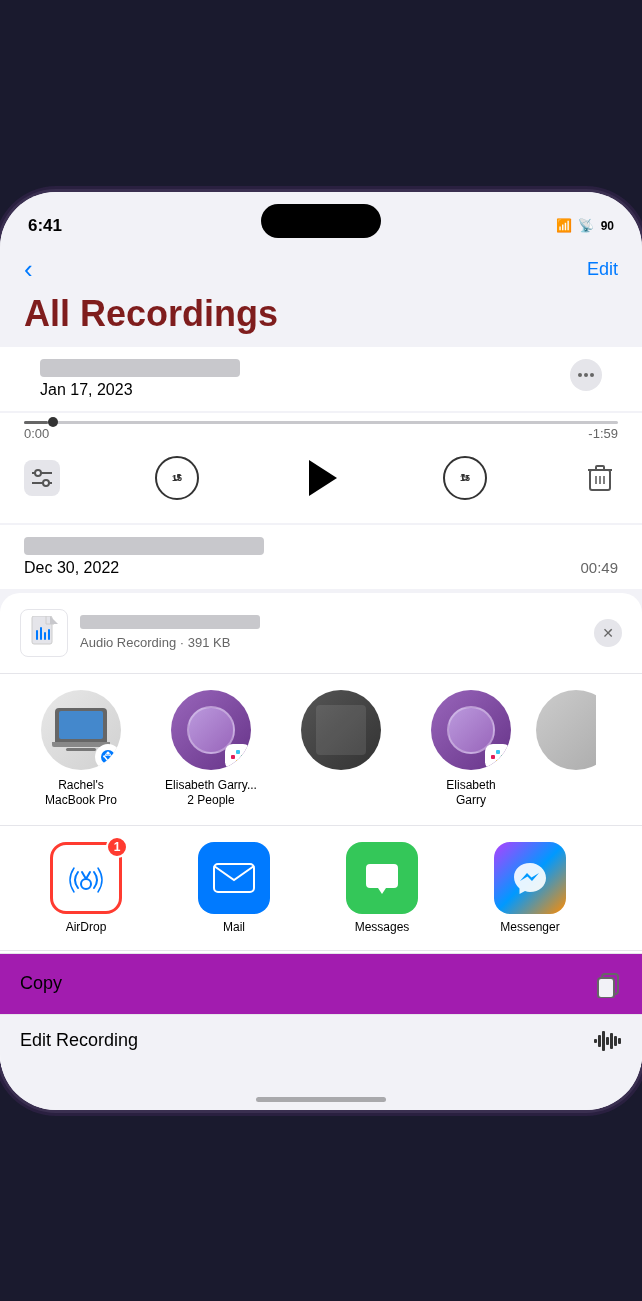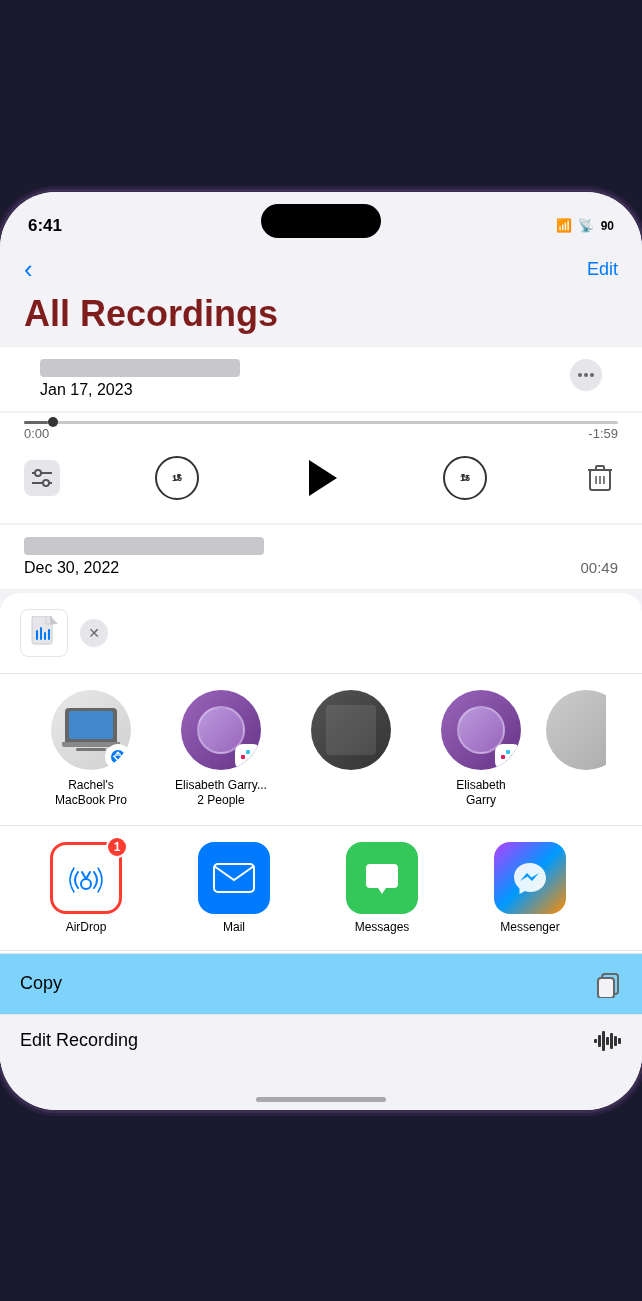--- a/index.html
+++ b/index.html
@@ -320,21 +320,21 @@
       align-items: center;
       justify-content: center;
       font-size: 14px;
       color: #666;
     }
 
     
     .contacts-row {
       display: flex;
       gap: 0;
-      padding: 16px 26px;
+      padding: 16px 16px;
       overflow-x: hidden;
       border-bottom: 1px solid #e5e5ea;
     }
 
     .contact-item {
       display: flex;
       flex-direction: column;
       align-items: center;
       width: 130px;
       flex-shrink: 0;
@@ -453,21 +453,21 @@
       color: #fff;
       border: 2px solid #fff;
     }
 
     
     .copy-row {
       display: flex;
       align-items: center;
       justify-content: space-between;
       padding: 16px 20px;
-      background: #7dd3fc;
+      background: #a21caf;
       border-top: 1px solid #e5e5ea;
       margin-top: 2px;
     }
 
     .copy-label {
       font-size: 18px;
       color: #000;
     }
 
     
@@ -629,20 +629,24 @@
           <div class="audio-icon-box">
             <svg width="28" height="34" viewBox="0 0 28 34">
               <rect x="2" y="0" width="20" height="28" rx="2" fill="#e5e5ea" stroke="#ccc" stroke-width="1"></rect>
               <polyline points="16,0 16,8 24,8" fill="none" stroke="#ccc" stroke-width="1"></polyline>
               <polygon points="20,0 28,8 20,8" fill="#c8c8cc"></polygon>
               <rect x="6" y="14" width="2" height="10" rx="1" fill="#007aff"></rect>
               <rect x="10" y="11" width="2" height="13" rx="1" fill="#007aff"></rect>
               <rect x="14" y="16" width="2" height="8" rx="1" fill="#007aff"></rect>
               <rect x="18" y="13" width="2" height="11" rx="1" fill="#007aff"></rect>
             </svg>
+          </div>
+          <div class="share-preview-text">
+            <div class="audio-name-bar"></div>
+            <div class="audio-meta-text">Audio Recording · 391 KB</div>
           </div>
           <div class="close-btn">✕</div>
         </div>
 
         <div class="contacts-row">
 
           <div class="contact-item">
             <div class="contact-avatar avatar-rachel">
               <div style="display:flex;flex-direction:column;align-items:center;justify-content:center;width:100%;height:100%;">
                 <div style="width:52px;height:34px;background:#666;border-radius:4px 4px 0 0;display:flex;align-items:center;justify-content:center;">

